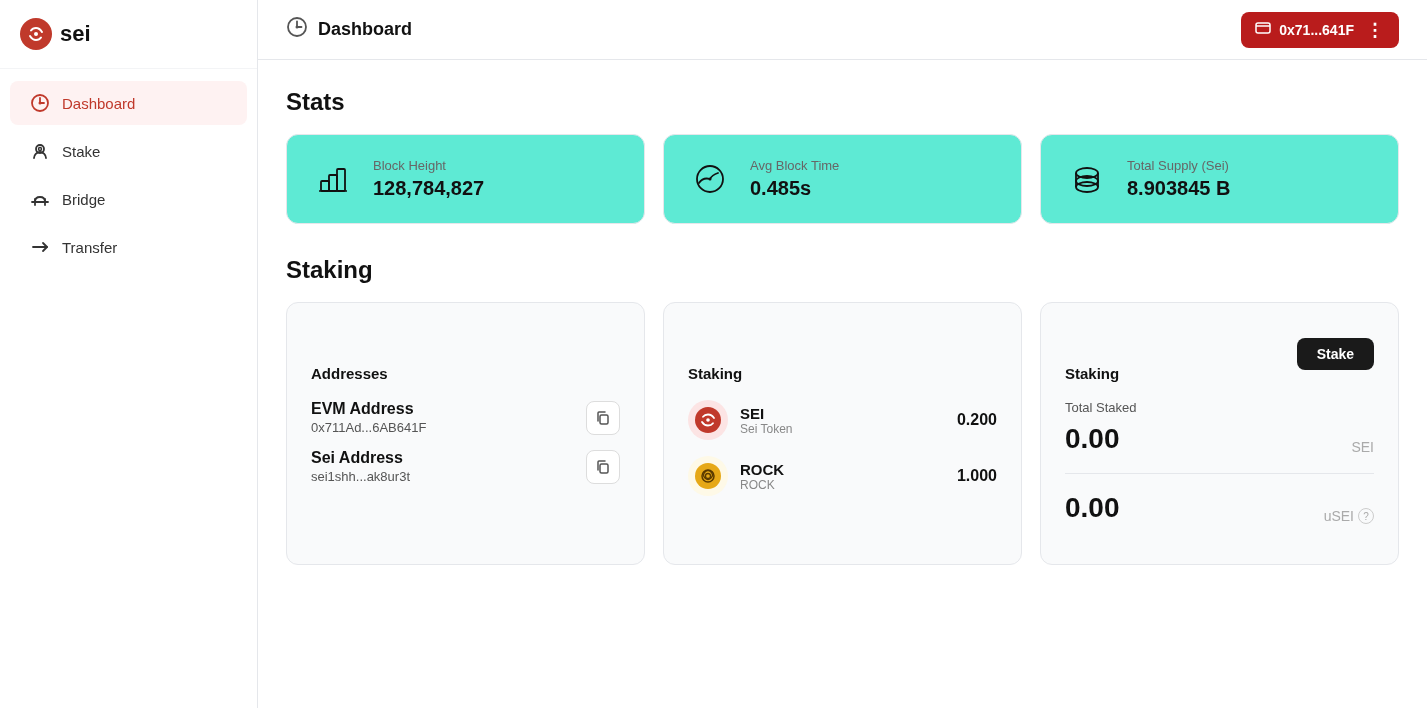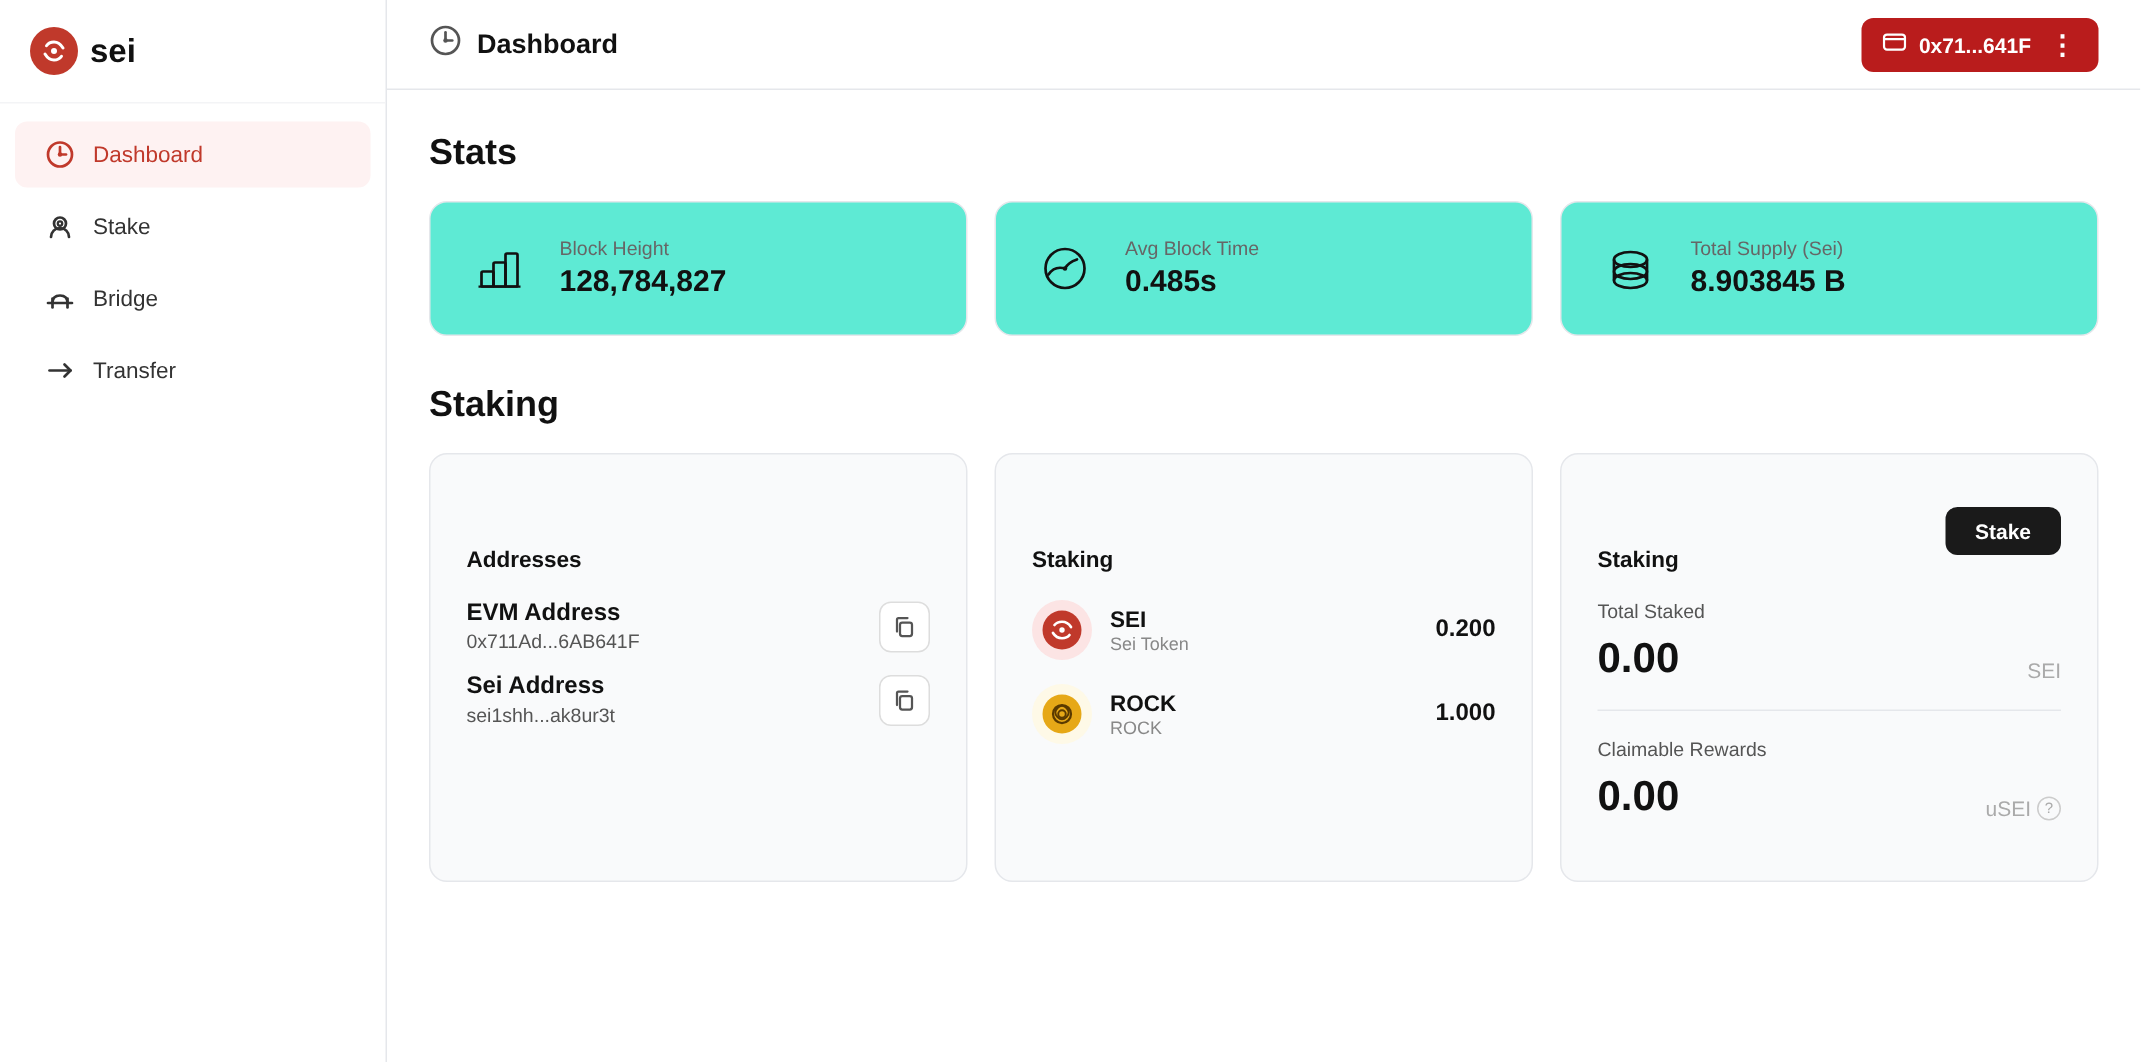--- a/index.html
+++ b/index.html
@@ -527,21 +527,20 @@
           </div>
           <div class="staking-section">
             <div class="staking-section-title">Total Staked</div>
             <div class="staking-row">
               <div class="staking-value">0.00</div>
               <div class="staking-unit">SEI</div>
             </div>
           </div>
           <hr class="divider">
           <div class="staking-section">
-            <div class="staking-section-title">Claimable Rewards</div>
             <div class="staking-row">
               <div class="staking-value">0.00</div>
               <div class="usei-info">
                 <span>uSEI</span>
                 <span class="info-circle">?</span>
               </div>
             </div>
           </div>
         </div>
 

